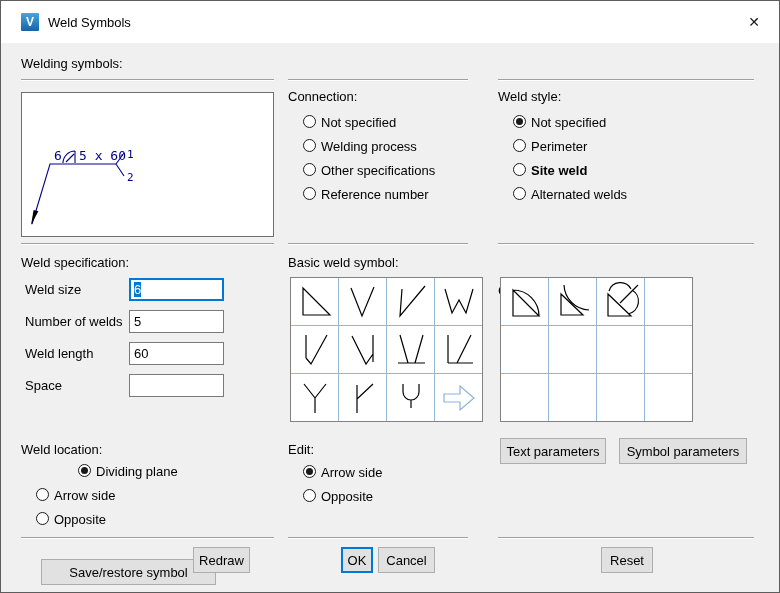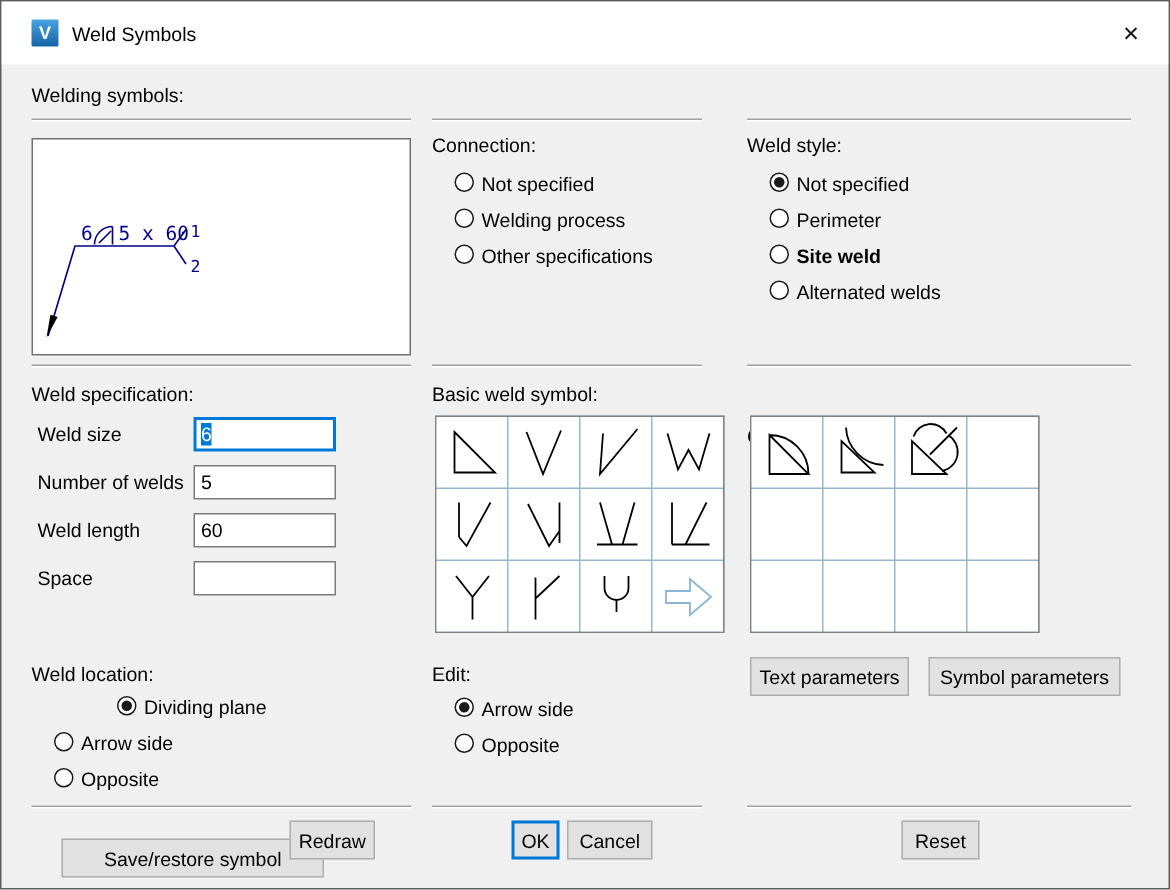--- a/index.html
+++ b/index.html
@@ -76,20 +76,24 @@
     <span>Not specified</span>
   </div>
   <div class="radio-row" style="left:287px;top:138px;">
     <span class="radio"></span>
     <span>Welding process</span>
   </div>
   <div class="radio-row" style="left:287px;top:162px;">
     <span class="radio"></span>
     <span>Other specifications</span>
   </div>
+  <div class="radio-row" style="left:287px;top:186px;">
+    <span class="radio"></span>
+    <span>Reference number</span>
+  </div>
 
   <div class="lbl" style="left:497px;top:88px;">Weld style:</div>
   <div class="radio-row" style="left:497px;top:114px;">
     <span class="radio checked"></span>
     <span>Not specified</span>
   </div>
   <div class="radio-row" style="left:497px;top:138px;">
     <span class="radio"></span>
     <span>Perimeter</span>
   </div>

